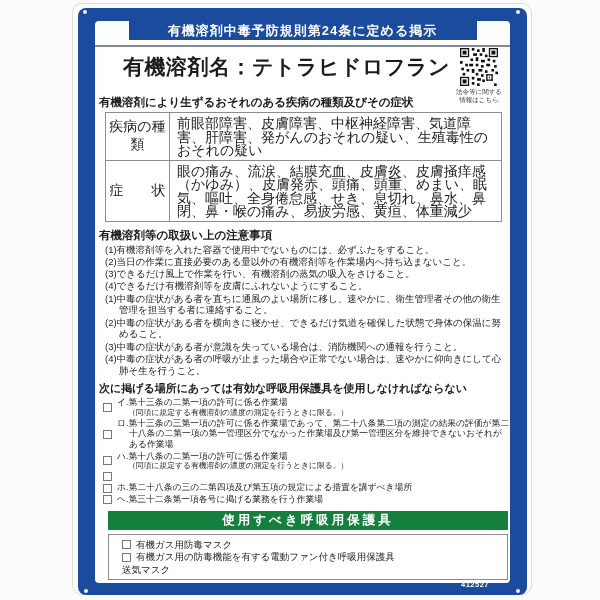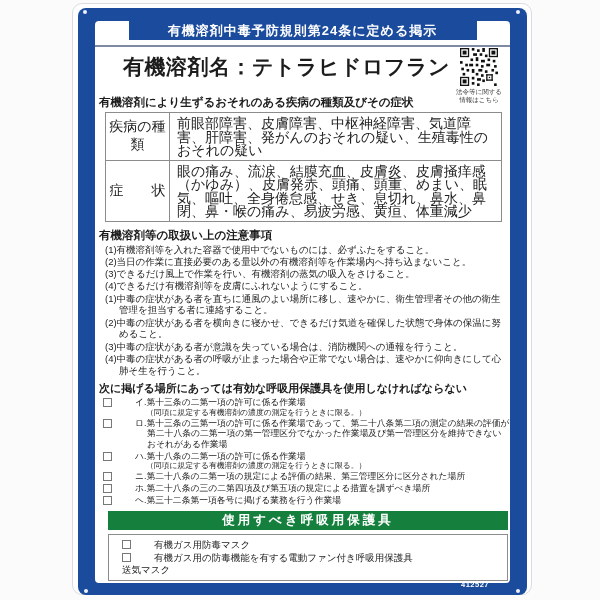--- a/index.html
+++ b/index.html
@@ -39,21 +39,21 @@
   table.disease th, table.disease td { border:1px solid #8c8c8c; font-size:14px; font-weight:normal; }
   table.disease th { width:64px; text-align:center; vertical-align:middle;margin-top:44px; }
   table.disease td { padding:4px 7px 2px 7px; vertical-align:top; line-height:13.5px; }
   tr.r1 { height:44px; } tr.r2 { height:54px; }
 
   .plist { margin:1px 0 0 10px; }
   .plist .item { font-size:9.5px; line-height:11px; padding:1px 0 0 14px; text-indent:-14px; }
   .plist.em .item { line-height:11.5px; }
 
   .chklist { margin:2px 0 0 8px; }
-  .chk-item { display:flex; gap:23px; margin-bottom:1px; }
+  .chk-item { display:flex; gap:5px; margin-bottom:1px;align-items:center; }
   .chk { flex:none; width:9px; height:9px; border:1.2px solid #777; background:#fff; margin-top:1px; }
   .chk-text { font-size:8.8px; line-height:10.6px; padding-left:12px; text-indent:-12px; }
   .chk-note { font-size:7.8px; line-height:9.2px; padding-left:11px; color:#222; }
 
   .resp-band { margin:6px 0 0 13px; width:400px; height:19px; line-height:19px; background:#15803d;
                color:#fff; font-weight:bold; font-size:12.5px; text-align:center; letter-spacing:3px; }
   .resp-box { margin:4px 0 0 13px; width:400px; border:1px solid #8c8c8c; padding:4px 8px 3px 13px; }
   .resp-box .chk-item { margin-bottom:1px; }
   .resp-box .chk-text { font-size:9.5px; line-height:11.5px; }
 </style>
@@ -179,21 +179,20 @@
         </div>
         <div class="chk-item">
           <span class="chk"></span>
           <div class="chk-text">
             <span>ハ.第十八条の二第一項の許可に係る作業場</span>
             <div class="chk-note">（同項に規定する有機溶剤の濃度の測定を行うときに限る。）</div>
           </div>
         </div>
         <div class="chk-item">
           <span class="chk"></span>
-          <div class="chk-text">ニ.第二十八条の二第一項の規定による評価の結果、第三管理区分に区分された場所</div>
         </div>
         <div class="chk-item">
           <span class="chk"></span>
           <div class="chk-text">ホ.第二十八条の三の二第四項及び第五項の規定による措置を講ずべき場所</div>
         </div>
         <div class="chk-item">
           <span class="chk"></span>
           <div class="chk-text">ヘ.第三十二条第一項各号に掲げる業務を行う作業場</div>
         </div>
       </div>

